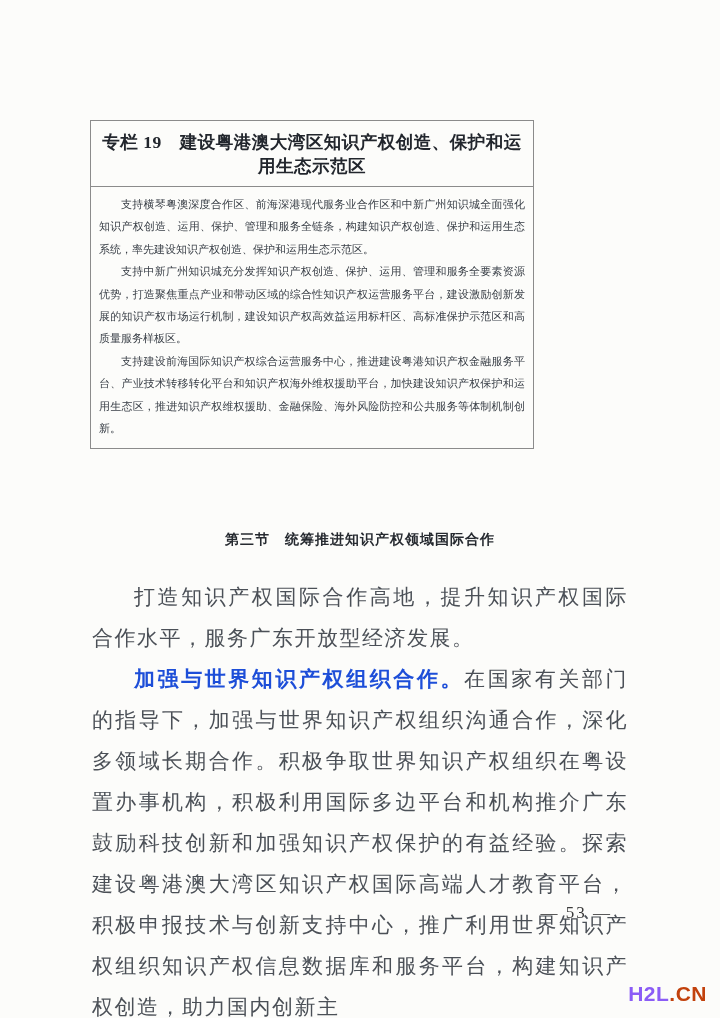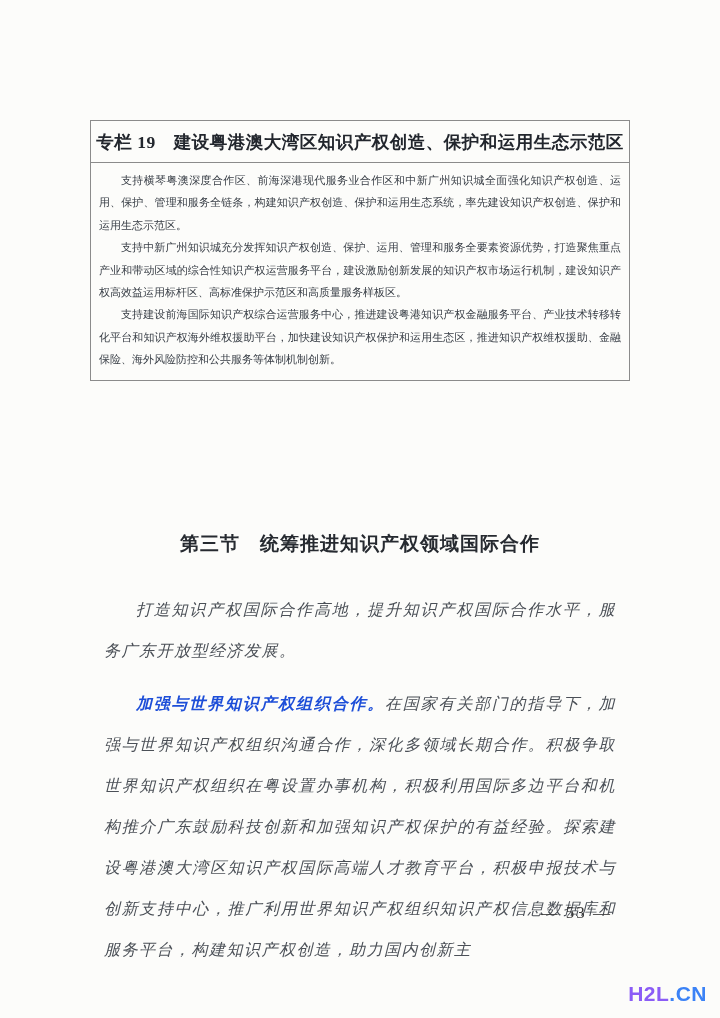--- a/index.html
+++ b/index.html
@@ -5,63 +5,63 @@
   html,body{margin:0;padding:0;}
   body{
     width:720px;height:1018px;position:relative;overflow:hidden;
     background:#fcfcfa;
     font-family:"Liberation Serif","DejaVu Serif",serif;
   }
   .page{position:absolute;inset:0;}
 
   
   .column-box{
-    position:absolute;left:90px;top:120px;width:540px;
+    position:absolute;left:90px;top:120px;width:444px;
     border:1px solid #8b8b8b;background:transparent;box-sizing:border-box;
   }
   .column-box .box-title{
     border-bottom:1px solid #8b8b8b;
     text-align:center;font-weight:bold;font-size:17.5px;
     color:#22262d;padding:9px 4px 8px 4px;letter-spacing:.5px;
   }
   .column-box .box-body{padding:6px 8px 9px 8px;}
   .column-box .box-body p{
     margin:0;text-indent:2em;text-align:justify;
     font-size:11px;line-height:22.4px;color:#373d45;
   }
 
   
   .section-heading{
     position:absolute;left:0;top:531px;width:720px;margin:0;
-    text-align:center;font-size:19px;font-weight:bold;color:#262a30;
+    text-align:center;font-size:14px;font-weight:bold;color:#262a30;
     letter-spacing:1px;
   }
 
   
   .body-text{position:absolute;left:92px;top:577px;width:536px;}
   .body-text p{
-    margin:12px;text-indent:2em;text-align:justify;
-    font-size:16px;line-height:41px;letter-spacing:1.5px;color:#4b5057;font-style:italic;
+    margin:0;text-indent:2em;text-align:justify;
+    font-size:21px;line-height:41px;letter-spacing:1.5px;color:#4b5057;
   }
   .body-text p .lead{font-weight:bold;color:#1d4ed8;}
 
   
   .page-number{
     position:absolute;top:903px;right:108px;
     font-size:17px;color:#3a3a3a;letter-spacing:2px;white-space:nowrap;
   }
 
   
   .watermark{
     position:absolute;top:982px;right:13px;
     font-family:"Liberation Sans","DejaVu Sans",sans-serif;
     font-weight:bold;font-size:21px;letter-spacing:.5px;white-space:nowrap;
   }
   .watermark .wm-brand{color:#8b5cf6;}
-  .watermark .wm-tld{color:#3b82f6;}
+  .watermark .wm-tld{color:#c2410c;}
 </style>
 </head>
 <body>
 
 <div class="page">
 
   <div class="column-box">
     <div class="box-title">专栏 19　建设粤港澳大湾区知识产权创造、保护和运用生态示范区</div>
     <div class="box-body">
       <p>支持横琴粤澳深度合作区、前海深港现代服务业合作区和中新广州知识城全面强化知识产权创造、运用、保护、管理和服务全链条，构建知识产权创造、保护和运用生态系统，率先建设知识产权创造、保护和运用生态示范区。</p>

